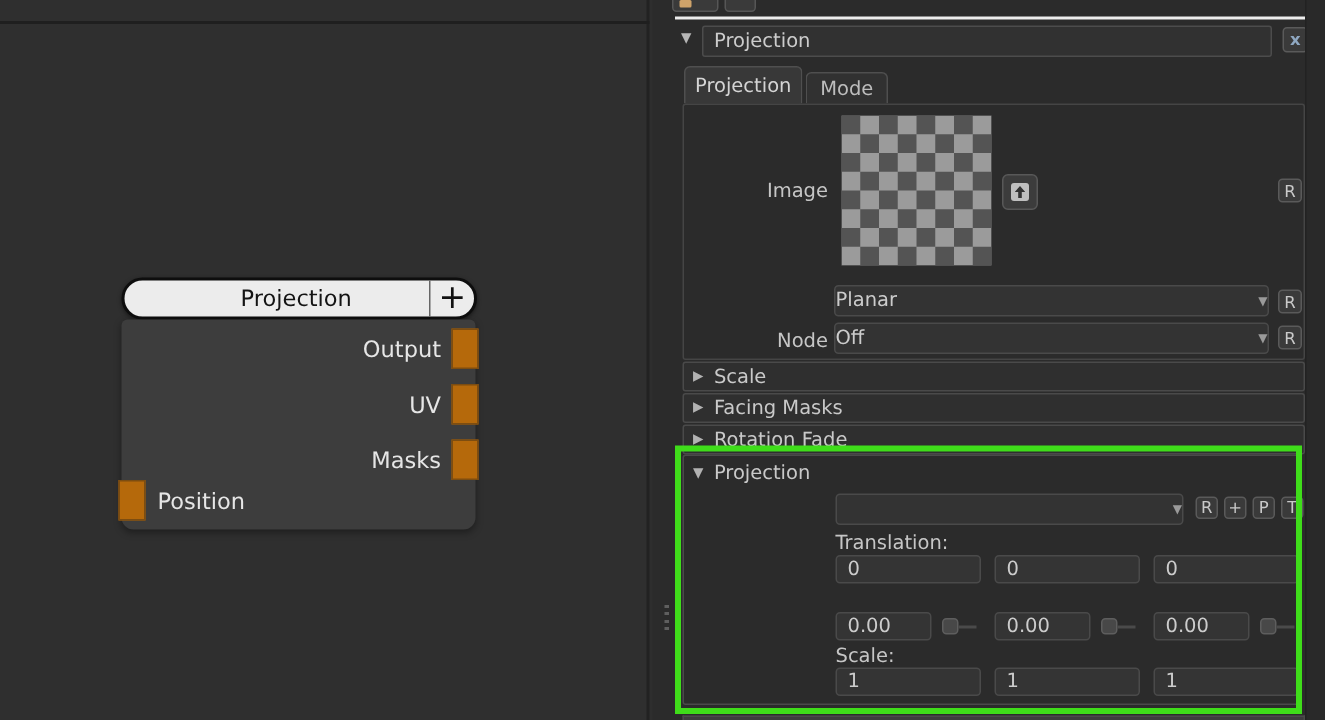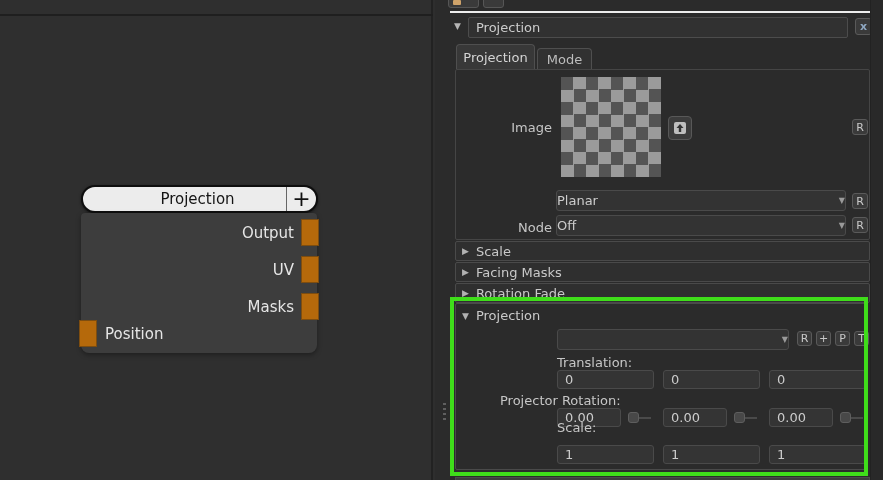--- a/index.html
+++ b/index.html
@@ -193,38 +193,37 @@
       <div class="sq-btn" style="position:absolute; left:341px; top:27px; width:15px; height:15px;">R</div>
       <div class="sq-btn" style="position:absolute; left:360px; top:27px; width:15px; height:15px;">+</div>
       <div class="sq-btn" style="position:absolute; left:379px; top:27px; width:15px; height:15px;">P</div>
       <div class="sq-btn" style="position:absolute; left:398px; top:27px; width:15px; height:15px;">T</div>
 
       <span class="slabel" style="left:101px; top:51px;text-align:right;">Translation:</span>
       <div class="field" style="left:101px; top:66px; width:97px;">0</div>
       <div class="field" style="left:207px; top:66px; width:97px;">0</div>
       <div class="field" style="left:313px; top:66px; width:97px;">0</div>
 
-      <span class="slabel" style="left:44px; top:89px;">Projector Rotation:</span>
       <div class="field" style="left:101px; top:104px; width:64px;">0.00</div>
       <div class="slider" style="left:172px; top:108px;">
         <span class="slider-handle"></span>
           <span class="slider-line"></span>
       </div>
       <div class="field" style="left:207px; top:104px; width:64px;">0.00</div>
       <div class="slider" style="left:278px; top:108px;">
         <span class="slider-handle"></span>
           <span class="slider-line"></span>
       </div>
       <div class="field" style="left:313px; top:104px; width:64px;">0.00</div>
       <div class="slider" style="left:384px; top:108px;">
         <span class="slider-handle"></span>
           <span class="slider-line"></span>
       </div>
 
-      <span class="slabel" style="left:101px; top:116px;">Scale:</span>
+      <span class="slabel" style="left:101px; top:126px;">Scale:</span>
       <div class="field" style="left:101px; top:141px; width:97px;">1</div>
       <div class="field" style="left:207px; top:141px; width:97px;">1</div>
       <div class="field" style="left:313px; top:141px; width:97px;">1</div>
     </div>
 
   </div>
 
   <div id="gutter"></div>
 
   <div class="bottom-strip"></div>

